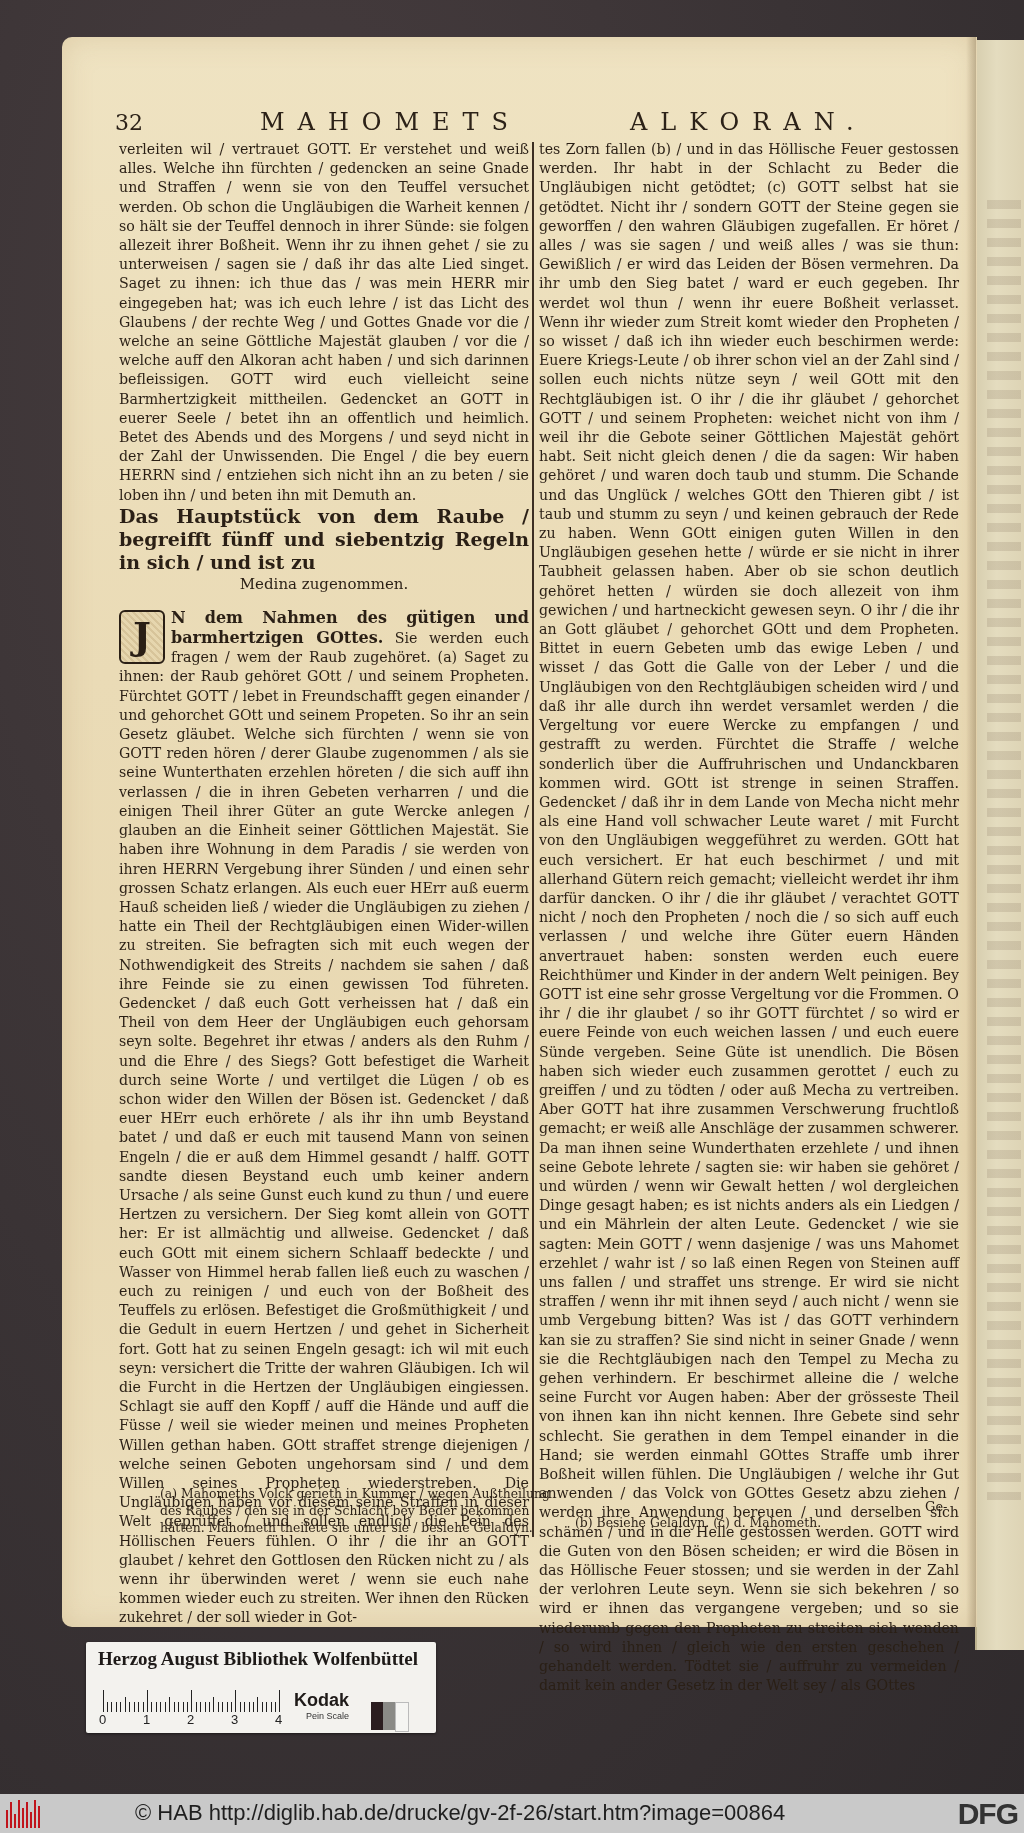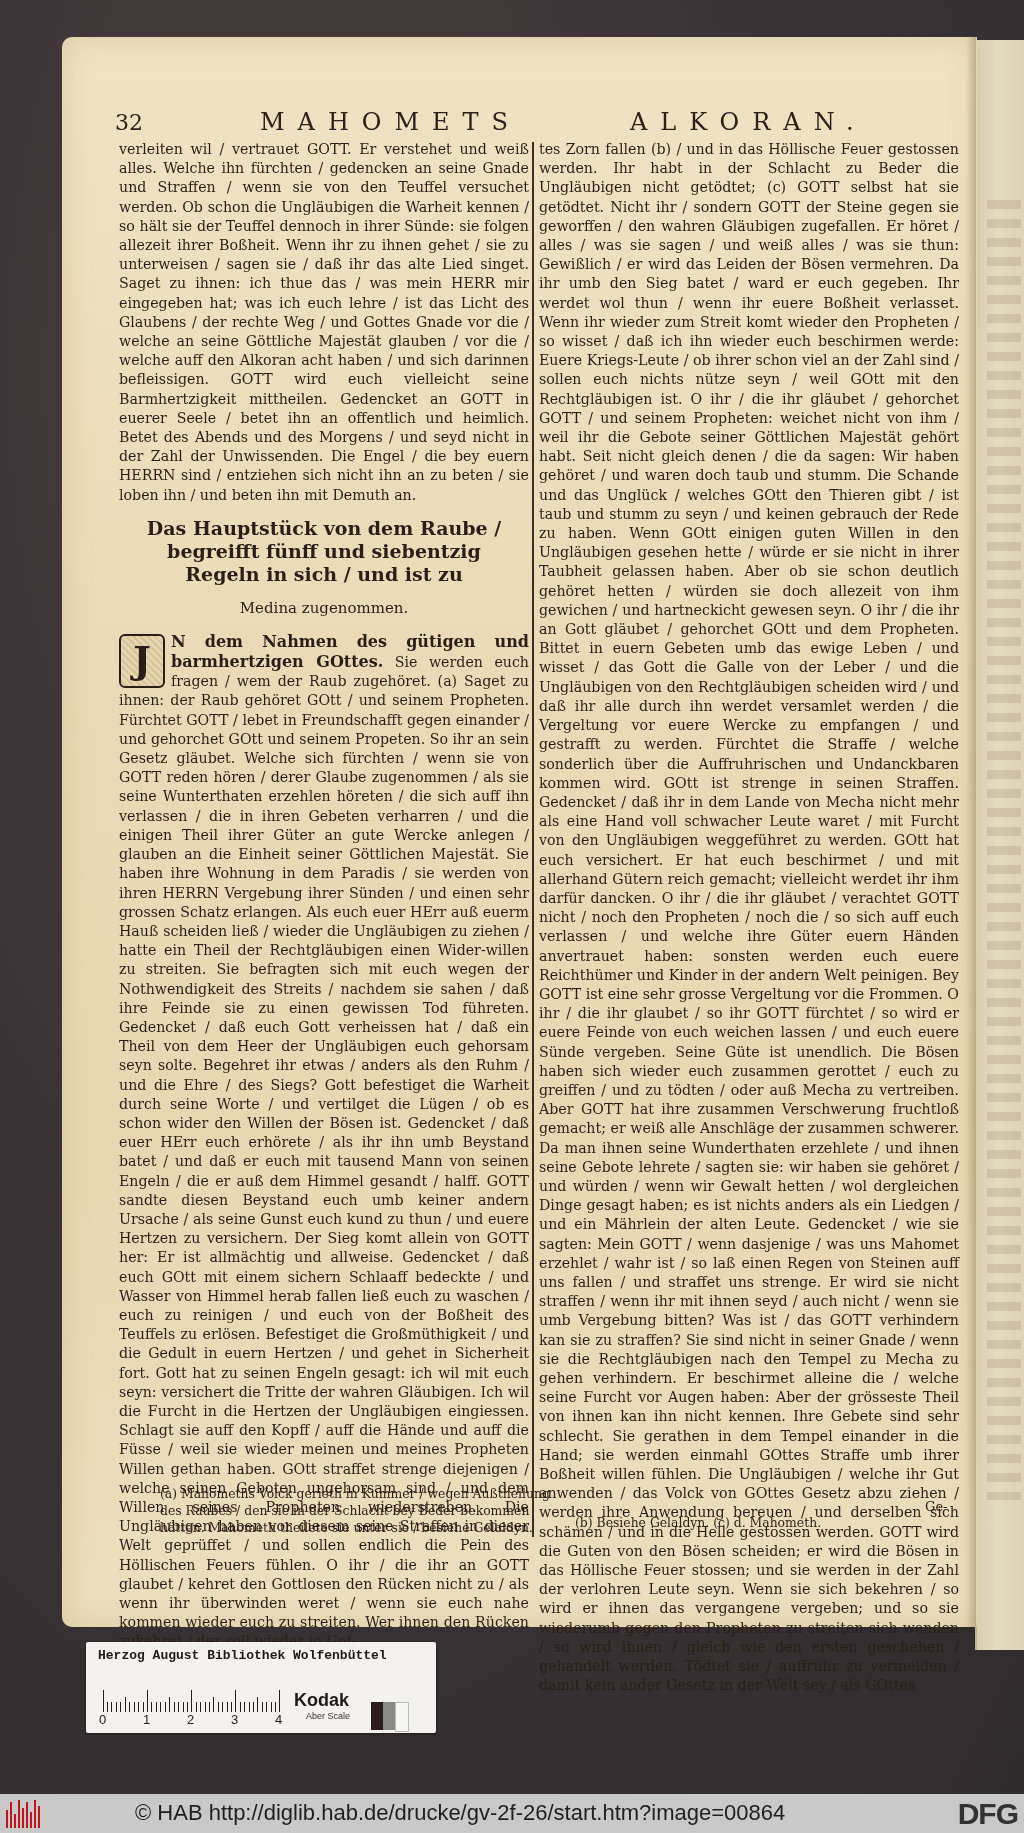--- a/index.html
+++ b/index.html
@@ -43,42 +43,42 @@
     position:absolute; top:140px; color:#2a1f15;
     font-size:14.2px; line-height:19.2px; text-align:justify;
   }
   .col-left { left:119px; width:410px; }
   .col-right { left:539px; width:420px; }
   .col-divider {
     position:absolute; left:532px; top:142px; width:1.5px; height:1395px; background:#3c2e22;
   }
   .para { margin:0; }
   .chapter-number { text-align:center; font-size:26px; font-weight:bold; margin:36px 0 14px 0; color:#2c2218; }
-  .chapter-title { text-align:center; font-size:19px; font-weight:bold; line-height:23px; margin:12px; }
+  .chapter-title { font-size:19px; font-weight:bold; line-height:23px; margin:0; }
   .chapter-place { text-align:center; font-size:15px; line-height:20px; margin:0 0 14px 0; }
   .dropcap {
     float:left; width:42px; height:50px; margin:2px 6px 0 0;
     border:2px solid #2a1f15; border-radius:6px; font-size:38px; line-height:48px;
     text-align:center; font-weight:bold;
     background:repeating-linear-gradient(45deg,#e6d6ae 0 3px,#d7c49a 3px 5px);
   }
   .opening-line { font-weight:bold; font-size:16px; }
   .footnote { position:absolute; color:#2a1f15; font-size:12.4px; line-height:17px; }
   .fn-left { left:160px; top:1485px; width:400px; }
   .fn-right { left:568px; top:1514px; width:380px;margin-left:7px; }
   .catchword { position:absolute; left:925px; top:1499px; font-size:13px; color:#2a1f15; }
 
   .hab-card {
     position:absolute; left:86px; top:1642px; width:350px; height:91px;
     background:#f3f2ee; border-radius:2px;
     box-shadow:0 1px 3px rgba(0,0,0,0.5);
   }
   .hab-title {
-    position:absolute; left:12px; top:6px; font-family:Liberation Mono, monospace;
-    font-weight:bold; font-size:13px; color:#1e1a18; white-space:nowrap;
+    position:absolute; left:12px; top:6px; font-family:Liberation Serif, serif;
+    font-weight:bold; font-size:19px; color:#1e1a18; white-space:nowrap;
   }
   .ruler { position:absolute; left:17px; top:46px; width:180px; height:24px; }
   .tick { position:absolute; bottom:0; width:1px; background:#222; }
   .ruler-num { position:absolute; top:70px; font-family:"Liberation Sans", sans-serif; font-size:13px; color:#222; }
   .kodak { position:absolute; left:208px; top:48px; font-family:Liberation Sans, sans-serif; font-weight:bold; font-size:18px; color:#1e1a18; }
   .grayscale-label { position:absolute; left:220px; top:69px; font-family:"Liberation Sans", sans-serif; font-size:9px; color:#333; }
   .swatch { position:absolute; top:60px; width:12px; height:28px; }
 
   .footer-bar {
     position:absolute; left:0; top:1794px; width:1024px; height:39px;
@@ -176,21 +176,21 @@
       <div class="tick" style="left:168px;height:10px"></div>
       <div class="tick" style="left:172px;height:10px"></div>
     <div class="tick" style="left:176px;height:22px"></div>
   </div>
   <span class="ruler-num" style="left:13px">0</span>
   <span class="ruler-num" style="left:57px">1</span>
   <span class="ruler-num" style="left:101px">2</span>
   <span class="ruler-num" style="left:145px">3</span>
   <span class="ruler-num" style="left:189px">4</span>
   <span class="kodak">Kodak</span>
-  <span class="grayscale-label">Aber Scale</span>
+  <span class="grayscale-label">Pein Scale</span>
   <div class="swatch" style="left:285px;background:#2b1d1f"></div>
   <div class="swatch" style="left:297px;background:#8a8a86"></div>
   <div class="swatch" style="left:309px;background:#f5f5f2;border:1px solid #bbb"></div>
 </div>
 
 <div class="footer-bar">
   <div class="hab-logo">
     <span style="left:2px;height:18px"></span>
       <span style="left:6px;height:26px"></span>
       <span style="left:10px;height:14px"></span>

